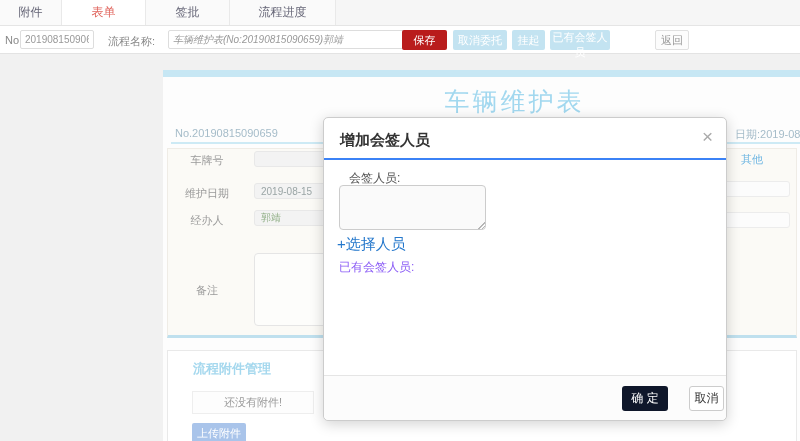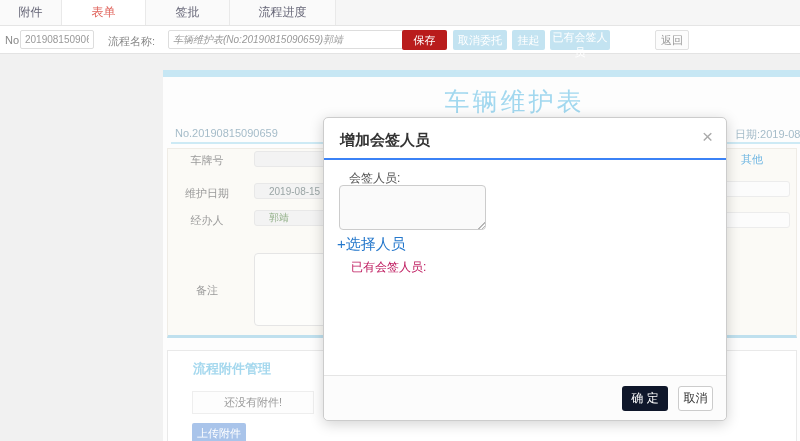--- a/index.html
+++ b/index.html
@@ -44,21 +44,21 @@
                 font-size:25px; color:#a2d8ef; letter-spacing:3px; }
   .form-no { position:absolute; left:12px; top:57px; font-size:11px; color:#a5bcc9; }
   .form-date { position:absolute; left:572px; top:57px; font-size:11px; color:#a5bcc9; white-space:nowrap; }
   .hr-blue { position:absolute; left:8px; right:-5px; top:72px; height:2px; background:#cdeaf5; }
 
   .form-section { position:absolute; left:4px; top:78px; width:630px; height:190px;
                   background:#fbfaf6; border:1px solid #efece6; border-bottom:3px solid #bfe0ee; }
   .f-label { position:absolute; left:8px; width:62px; text-align:center; font-size:11px; color:#9a9a9a; }
   .f-input { position:absolute; left:86px; width:122px; height:16px; background:#f3f3f3;
              border:1px solid #e8e8e8; border-radius:3px; font-size:10px; color:#9aa5a5;
-             padding:0 14px; font-family:"Liberation Sans", sans-serif; }
+             padding:0 6px; font-family:"Liberation Sans", sans-serif; }
   .lab-plate { top:4px; }   .inp-plate { top:2px; }
   .lab-mdate { top:37px; }  .inp-mdate { top:34px; }
   .lab-handler { top:64px; } .inp-handler { top:61px; color:#8fae85; }
   .lab-remark { top:134px; }
   .inp-remark { position:absolute; left:86px; top:104px; width:122px; height:73px; background:#fdfdfb;
                 border:1px solid #e5e5e5; border-radius:4px; resize:none; font-size:10px;
                 font-family:"Liberation Sans", sans-serif; }
 
   .other-link { position:absolute; left:578px; top:82px; font-size:11px; color:#6cb5e2; cursor:pointer; }
   .r-input { position:absolute; left:535px; width:92px; height:16px; background:#fcfcfc;
@@ -85,27 +85,27 @@
   .modal-close { position:absolute; right:13px; top:9px; font-size:19px; color:#aaa; cursor:pointer;
                  line-height:1; }
   .cs-label { position:absolute; left:15px; top:52px; font-size:12px; color:#555;margin-left:10px; }
   .cs-textarea { position:absolute; left:15px; top:67px; width:147px; height:45px; background:#fafafa;
                  border:1px solid #ccc; border-radius:4px; resize:none;
                  font-family:"Liberation Sans", sans-serif; }
   .resize-handle { position:absolute; left:153px; top:103px; width:8px; height:8px;
                    background:repeating-linear-gradient(-45deg, transparent, transparent 1.5px, #b5b5b5 1.5px, #b5b5b5 2.5px);
                    clip-path:polygon(100% 0, 100% 100%, 0 100%); }
   .select-link { position:absolute; left:13px; top:117px; font-size:15px; color:#2578cc; cursor:pointer; }
-  .existing-label { position:absolute; left:27px; top:141px; font-size:12px; color:#be185d; }
+  .existing-label { position:absolute; left:15px; top:141px; font-size:12px; color:#8b5cf6; }
   .modal-footer { position:absolute; left:0; bottom:0; width:100%; height:45px; background:#fcfcfc;
                   border-top:1px solid #e5e5e5; border-radius:0 0 5px 5px; }
   .btn-confirm { position:absolute; right:58px; top:10px; width:46px; height:25px; background:#0f172a;
                  color:#fff; border:none; border-radius:3px; font-size:12px; cursor:pointer;
                  font-family:"Liberation Sans", sans-serif; }
-  .btn-cancel { position:absolute; right:13px; top:10px; width:35px; height:25px; background:#fff;
+  .btn-cancel { position:absolute; right:2px; top:10px; width:35px; height:25px; background:#fff;
                 color:#333; border:1px solid #ccc; border-radius:3px; font-size:12px; cursor:pointer;
                 font-family:"Liberation Sans", sans-serif; }
 </style>
 </head>
 <body>
 
 <div class="screen">
 
   <div class="tabbar">
     <div class="tab">附件</div>

